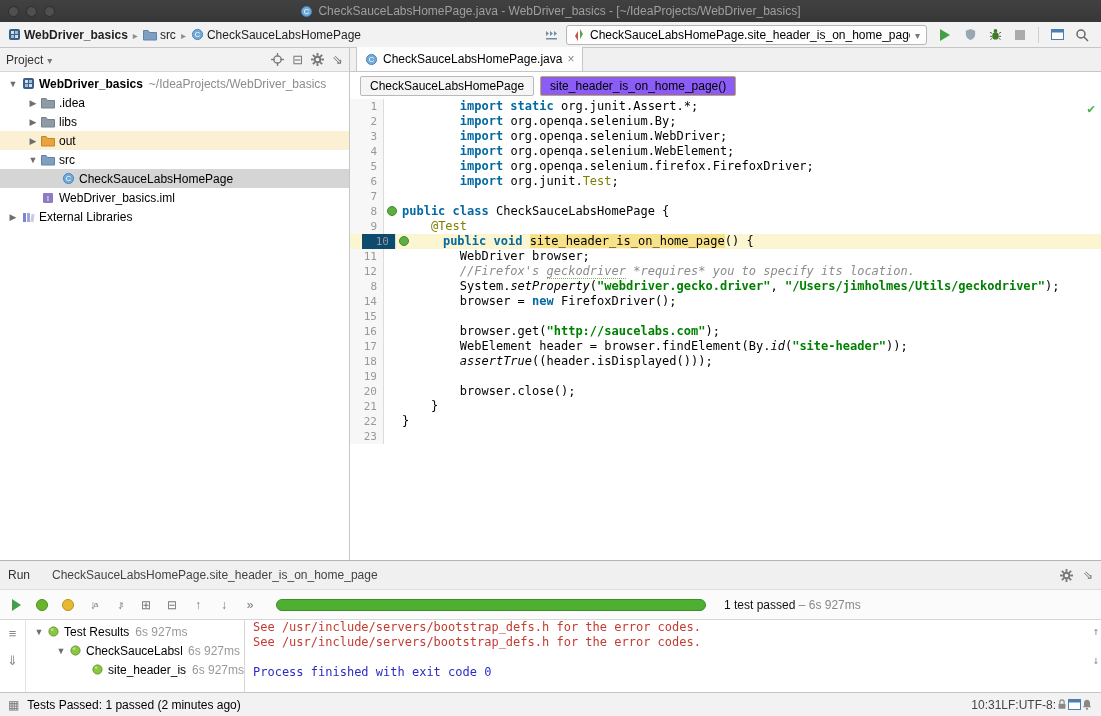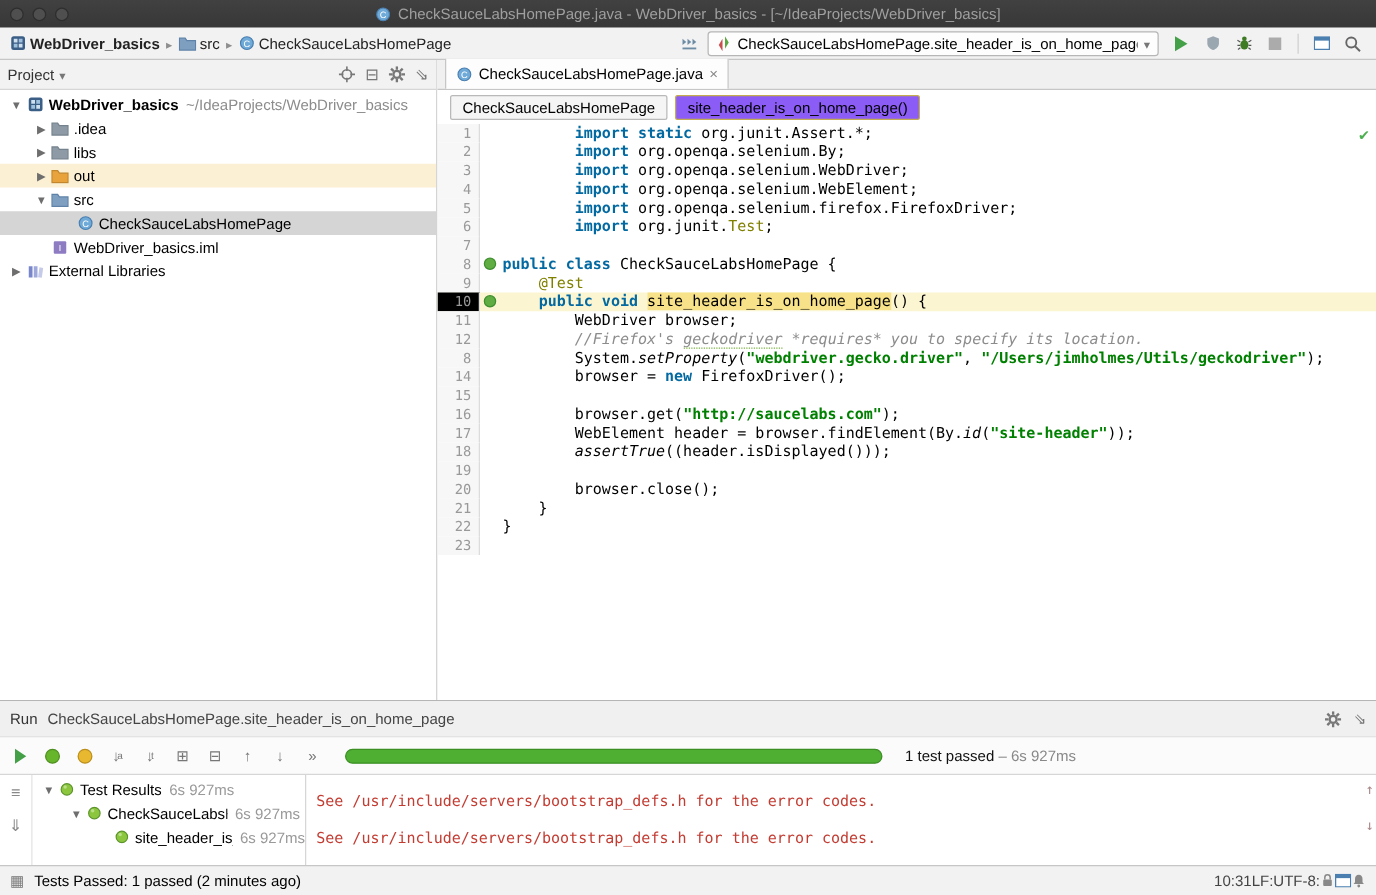--- a/index.html
+++ b/index.html
@@ -55,35 +55,35 @@
   .crumbbar { height:27px; display:flex; align-items:center; gap:6px; padding:0 10px; flex:none; background:#fff; }
   .crumb-pill { border:1px solid #b9b9b9; background:#f5f5f5; border-radius:2px; padding:2px 9px; font-size:12px; }
   .crumb-pill.active { background:#8b5cf6; border-color:#c4ad51; }
 
   .code-area { flex:1; position:relative; overflow:hidden; font-family:"DejaVu Sans Mono", monospace; font-size:12px; line-height:15px; }
   .cl { display:flex; height:15px; }
   .cl .ln { width:34px; flex:none; text-align:right; padding-right:6px; color:#999; background:#f7f7f7; border-right:1px solid #dcdcdc; font-size:11px; }
   .cl .fold { width:18px; flex:none; position:relative; }
   .cl .code { white-space:pre; flex:1; }
   .cl.current { background:#fcf5d2; }
-  .cl.current .ln { background:#000000; }
+  .cl.current .ln { background:#0c4a6e;margin-left:12px; }
   .run-dot { position:absolute; left:3px; top:2px; width:10px; height:10px; border-radius:50%; background:#5fad43; border:1px solid #3e8f2e; }
   .tk-p { color:#000; }
   .tk-k { color:#0369a1; font-weight:bold; }
   .tk-s { color:#008000; font-weight:bold; }
   .tk-c { color:#8c8c8c; font-style:italic; }
   .tk-cu { color:#8c8c8c; font-style:italic; border-bottom:1px dotted #7cb342; }
   .tk-a { color:#808000; }
   .tk-m { color:#000; font-style:italic; }
   .tk-hl { background:#f7e28a; }
   .inspect-ok { position:absolute; top:2px; right:6px; color:#4caf50; font-weight:bold; font-size:13px; }
 
   
   .run-panel { height:132px; flex:none; border-top:1px solid #b5b5b5; display:flex; flex-direction:column; background:#fff; }
-  .run-header { height:29px; background:#f0f0f0; border-bottom:1px solid #dedede; display:flex; align-items:center; gap:8px; padding:0 8px; flex:none; }
+  .run-header { height:29px; background:#f0f0f0; border-bottom:1px solid #dedede; display:flex; align-items:center; gap:22px; padding:0 8px; flex:none; }
   .run-tab-label { color:#333; }
   .run-title { color:#444; }
   .rh-icons { margin-left:auto; display:flex; gap:10px; color:#777; align-items:center; }
   .run-toolbar { height:29px; display:flex; align-items:center; gap:6px; padding:0 6px; background:#fbfbfb; flex:none; }
   .rt-icon { width:20px; height:20px; display:flex; align-items:center; justify-content:center; color:#777; font-size:12px; cursor:default; }
   .circ { width:12px; height:12px; border-radius:50%; display:inline-block; }
   .circ.green { background:#67b52b; border:1px solid #4e8f1f; }
   .circ.amber { background:#e8b930; border:1px solid #bb8f1a; }
   .sort-sub { font-size:8px; color:#777; margin-left:-2px; }
   .progress-wrap { margin-left:10px; width:430px; height:12px; border-radius:6px; background:#4faf33; border:1px solid #3b8f23; overflow:hidden; flex:none; }
@@ -93,21 +93,21 @@
   .run-status .dur { color:#888; }
   .run-content { flex:1; display:flex; border-top:1px solid #d6d6d6; min-height:0; }
   .run-strip { width:26px; flex:none; border-right:1px solid #e4e4e4; display:flex; flex-direction:column; align-items:center; padding-top:6px; gap:12px; color:#888; font-size:13px; }
   .test-tree { width:219px; flex:none; border-right:1px solid #d6d6d6; overflow:hidden; padding-top:2px; }
   .test-row { height:19px; display:flex; align-items:center; white-space:nowrap; overflow:hidden; }
   .test-row .arrow { width:14px; flex:none; text-align:center; color:#6e6e6e; font-size:9px; }
   .test-row .ticon { width:15px; flex:none; display:flex; justify-content:center; }
   .test-row .tname { margin-left:3px; overflow:hidden; white-space:nowrap; flex:0 1 auto; min-width:0; max-width:96px; }
   .test-row .ttime { margin-left:6px; color:#999; flex:none; }
   .console { flex:1; min-width:0; font-family:"DejaVu Sans Mono", monospace; font-size:12px; line-height:15px; padding:0 6px 0 8px; overflow:hidden; position:relative; }
-  .console .cline { white-space:pre-wrap;margin-top:14px; }
+  .console .cline { white-space:pre-wrap; }
   .console .cline:first-child { margin-top:-7px; }
   .console .err { color:#c33c32; }
   .console .sys { color:#2b2bc6; }
   .console-scroll { position:absolute; right:2px; top:4px; display:flex; flex-direction:column; gap:14px; color:#a88; font-size:11px; }
 
   
   .statusbar { height:24px; flex:none; background:#f2f2f2; border-top:1px solid #c6c6c6; display:flex; align-items:center; padding:0 8px; gap:8px; }
   .sb-right { margin-left:auto; display:flex; align-items:center; gap:0; color:#444; }
   .sb-gly { color:#777; font-size:12px; }
 </style>

